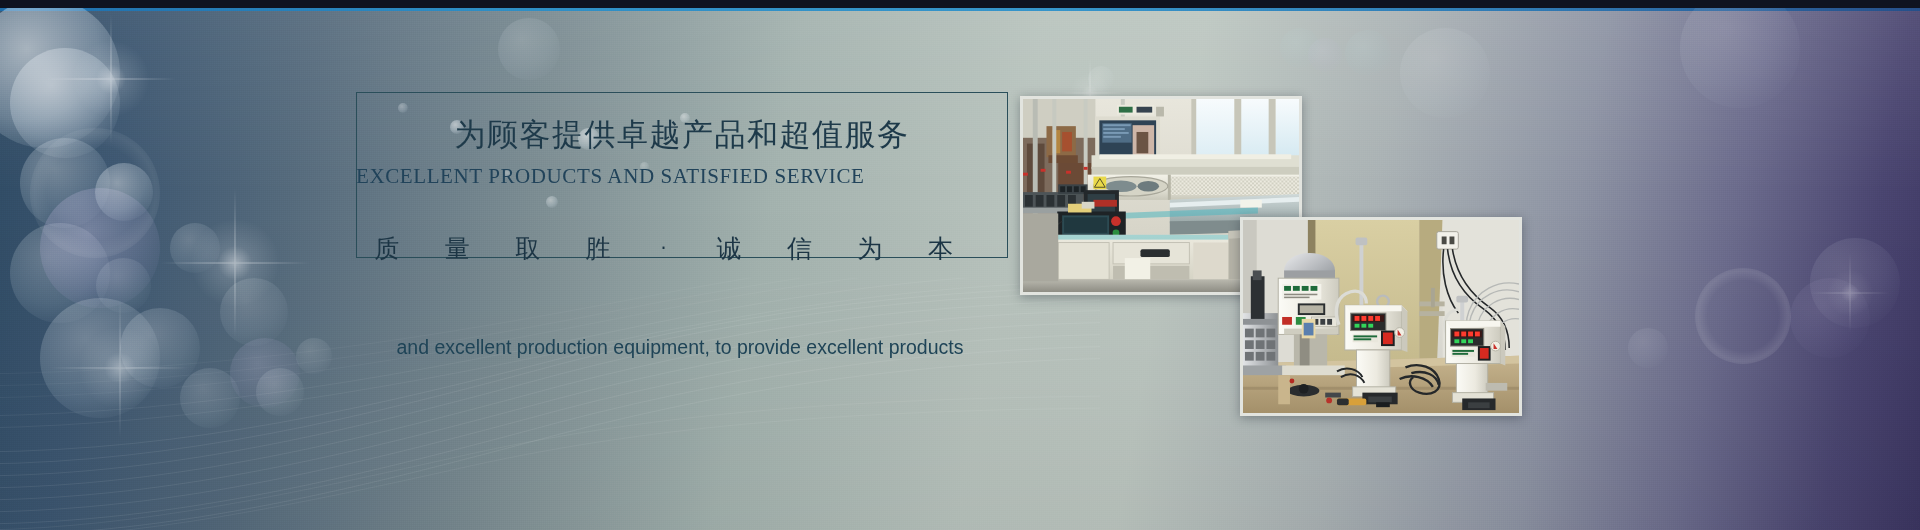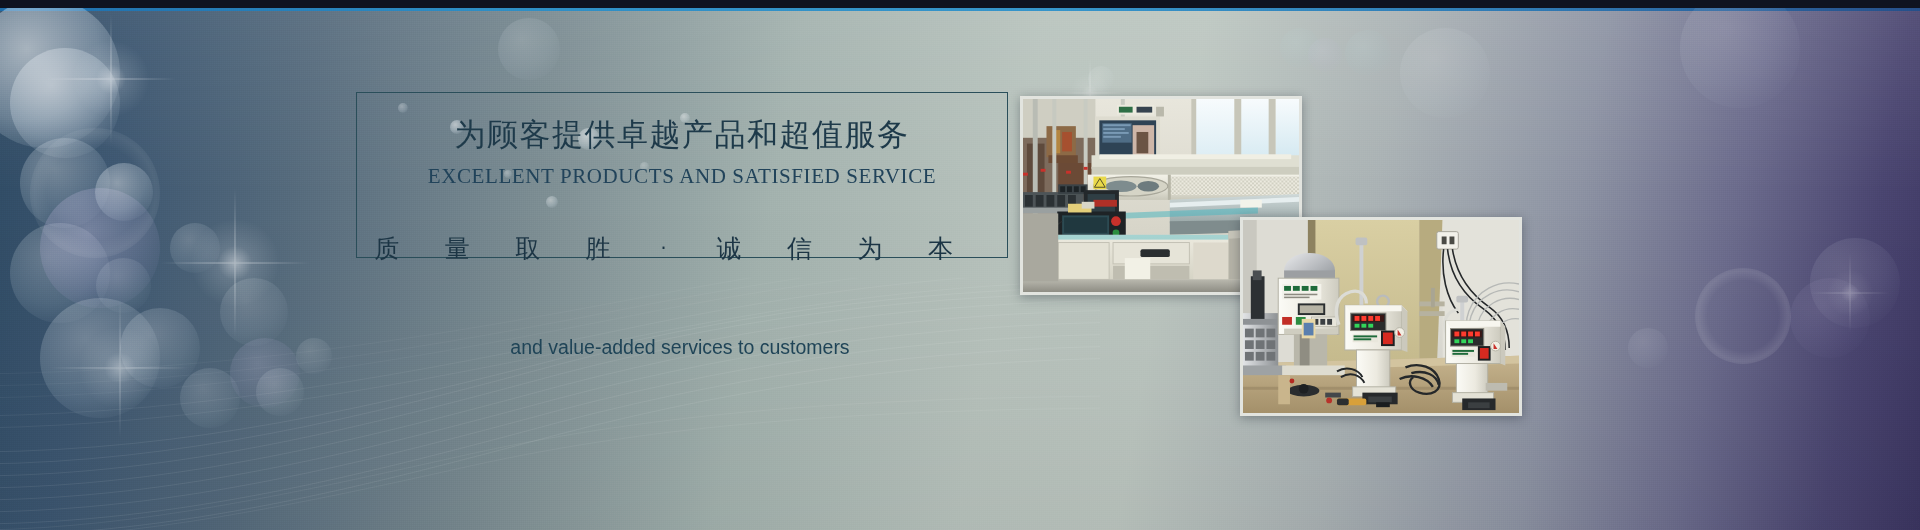--- a/index.html
+++ b/index.html
@@ -76,21 +76,21 @@
   }
   #headline{
     position:absolute;left:356px;top:106px;width:652px;
     text-align:center;
     font-size:31px;letter-spacing:1.5px;color:#1e3a4a;
     font-family:"DejaVu Sans","Liberation Sans",sans-serif;
     white-space:nowrap;
   }
   #subline{
     position:absolute;left:356px;top:156px;width:652px;
-    text-align:center;
+    text-align:left;
     font-family:"Liberation Serif","DejaVu Serif",serif;
     font-size:21px;letter-spacing:.6px;color:#21435a;
   }
   #slogan{
     position:absolute;left:356px;top:224px;width:596px;
     text-align:center;
     font-family:"DejaVu Sans","Liberation Sans",sans-serif;
     font-size:25px;color:#1c3545;letter-spacing:.5px;
     white-space:nowrap;
   }
@@ -206,21 +206,21 @@
     <span class="ch">取</span>
     <span class="ch">胜</span>
     <span class="dot">·</span>
     <span class="ch">诚</span>
     <span class="ch">信</span>
     <span class="ch">为</span>
     <span class="ch">本</span>
   </div>
 
   <div id="para">
-    <div>and value-added services to customers</div>
+    <div>and excellent production equipment, to provide excellent products</div>
   </div>
 
   <div class="photo" id="photo-top">
     <svg viewBox="0 0 282 199" preserveAspectRatio="none">
       <defs>
         <linearGradient id="wallT" x1="0" y1="0" x2="0" y2="1">
           <stop offset="0" stop-color="#e8e6dc"></stop>
             <stop offset="1" stop-color="#cfcdc0"></stop>
         </linearGradient>
         <linearGradient id="winT" x1="0" y1="0" x2="0" y2="1">

